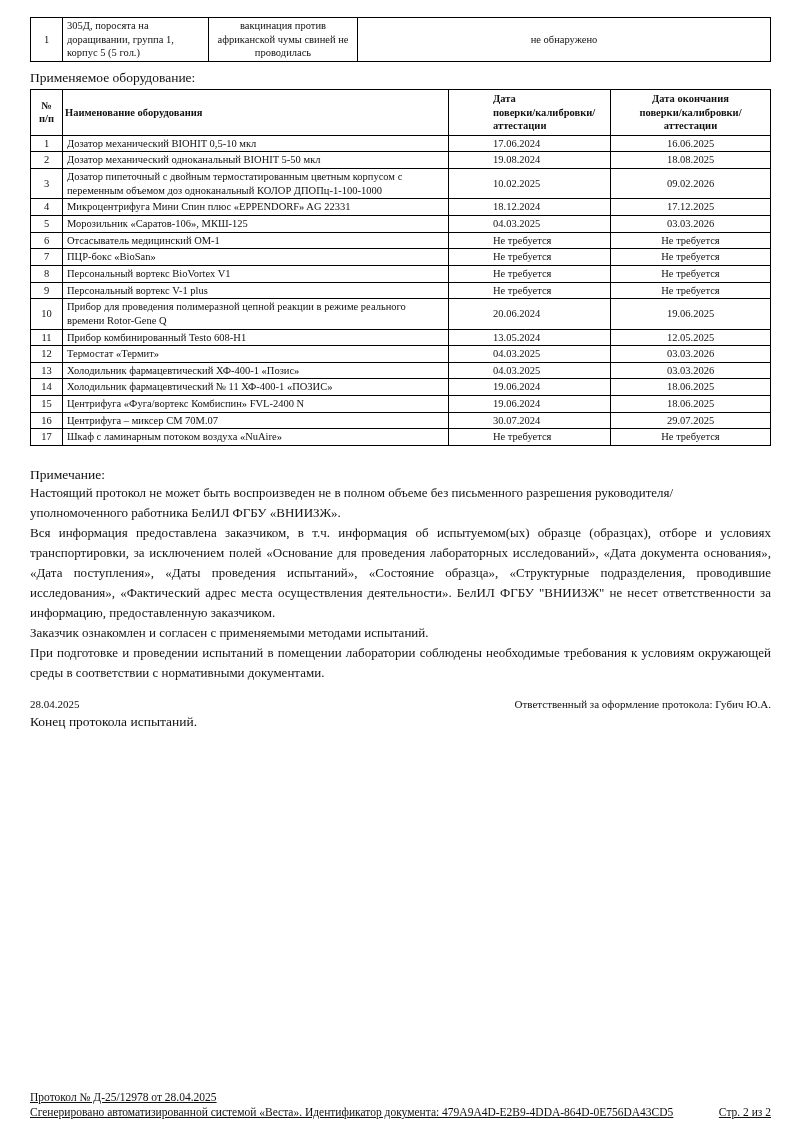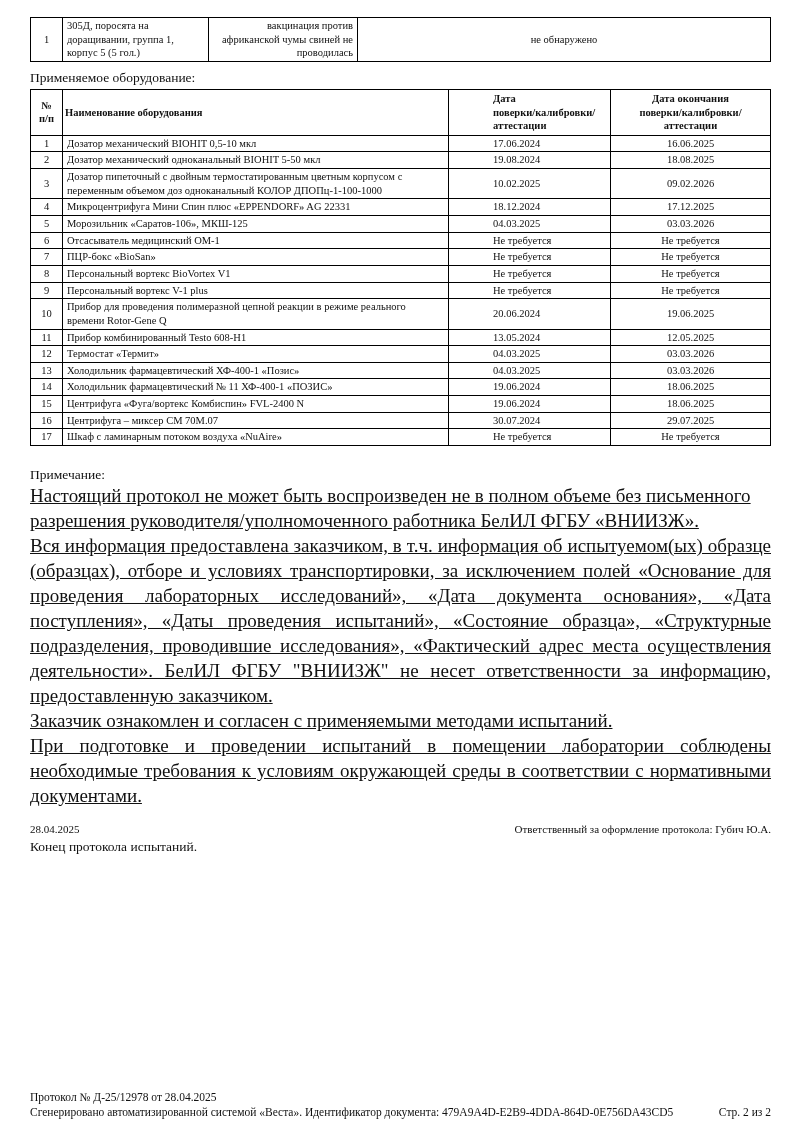--- a/index.html
+++ b/index.html
@@ -31,56 +31,56 @@
   }
   table.tbl th {
     font-weight: bold;
     text-align: center;
     white-space: pre-line;
     padding: 2px 2px;
   }
   
   .results .c-num    { width: 32px;  text-align: center; }
   .results .c-sample { width: 146px; text-align: left; }
-  .results .c-vacc   { width: 149px; text-align: right; }
+  .results .c-vacc   { width: 149px; text-align: center; }
   .results .c-result { text-align: center; }
   
   .equip .c-num  { width: 32px;  text-align: center; }
   .equip .c-name { width: 386px; text-align: left; }
   .equip .c-date { width: 162px; text-align: left; padding-left: 44px; }
   .equip .c-end  { text-align: center; }
   .heading {
     font-size: 13.5px;
     margin-top: 8px;
     margin-bottom: 3px;
   }
   .notes { margin-top: 20px; width: 741px; }
   .notes-heading { font-size: 13.5px; line-height: 17px; font-weight: normal; }
   .note-p {
-    font-size: 19px;
-    line-height: 25px;
+    font-size: 13px;
+    line-height: 20px;
     text-align: left;
-    text-decoration: underline;
   }
   .sig-row {
     margin-top: 13px;
     width: 741px;
     display: flex;
     justify-content: space-between;
     font-size: 11px;
     line-height: 17px;
   }
   .end-line { font-size: 13.5px; line-height: 17px; }
   .footer {
     position: absolute;
     left: 30px;
     right: 29px;
     bottom: 12px;
     font-size: 11.5px;
     line-height: 15px;
+    text-decoration: underline;
   }
   .footer-row {
     display: flex;
     justify-content: space-between;
   }
 </style>
 </head>
 <body>
 
 <div class="page">

